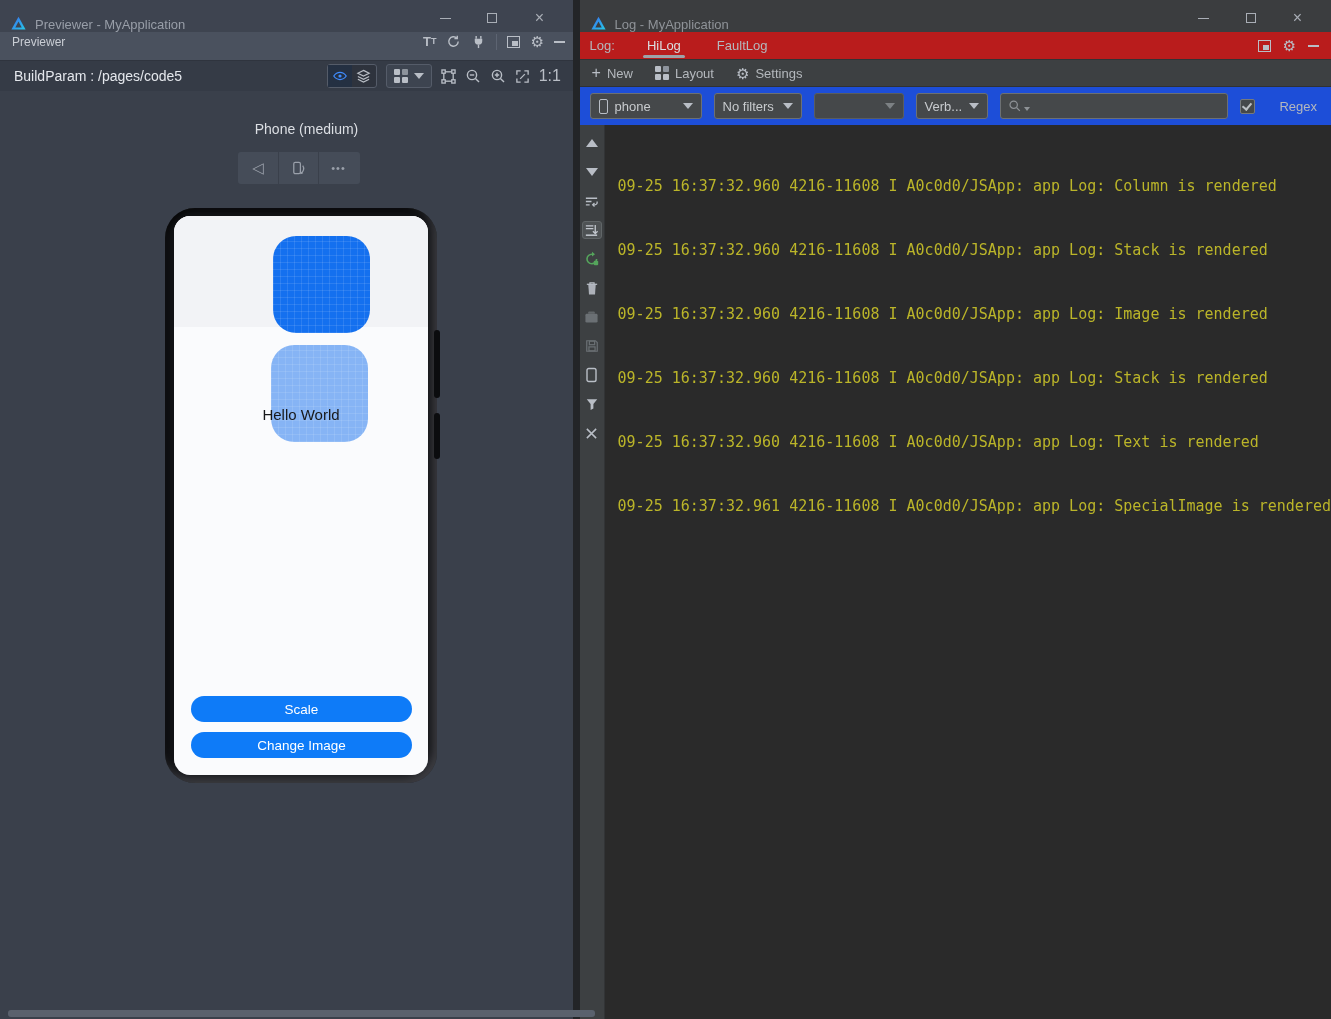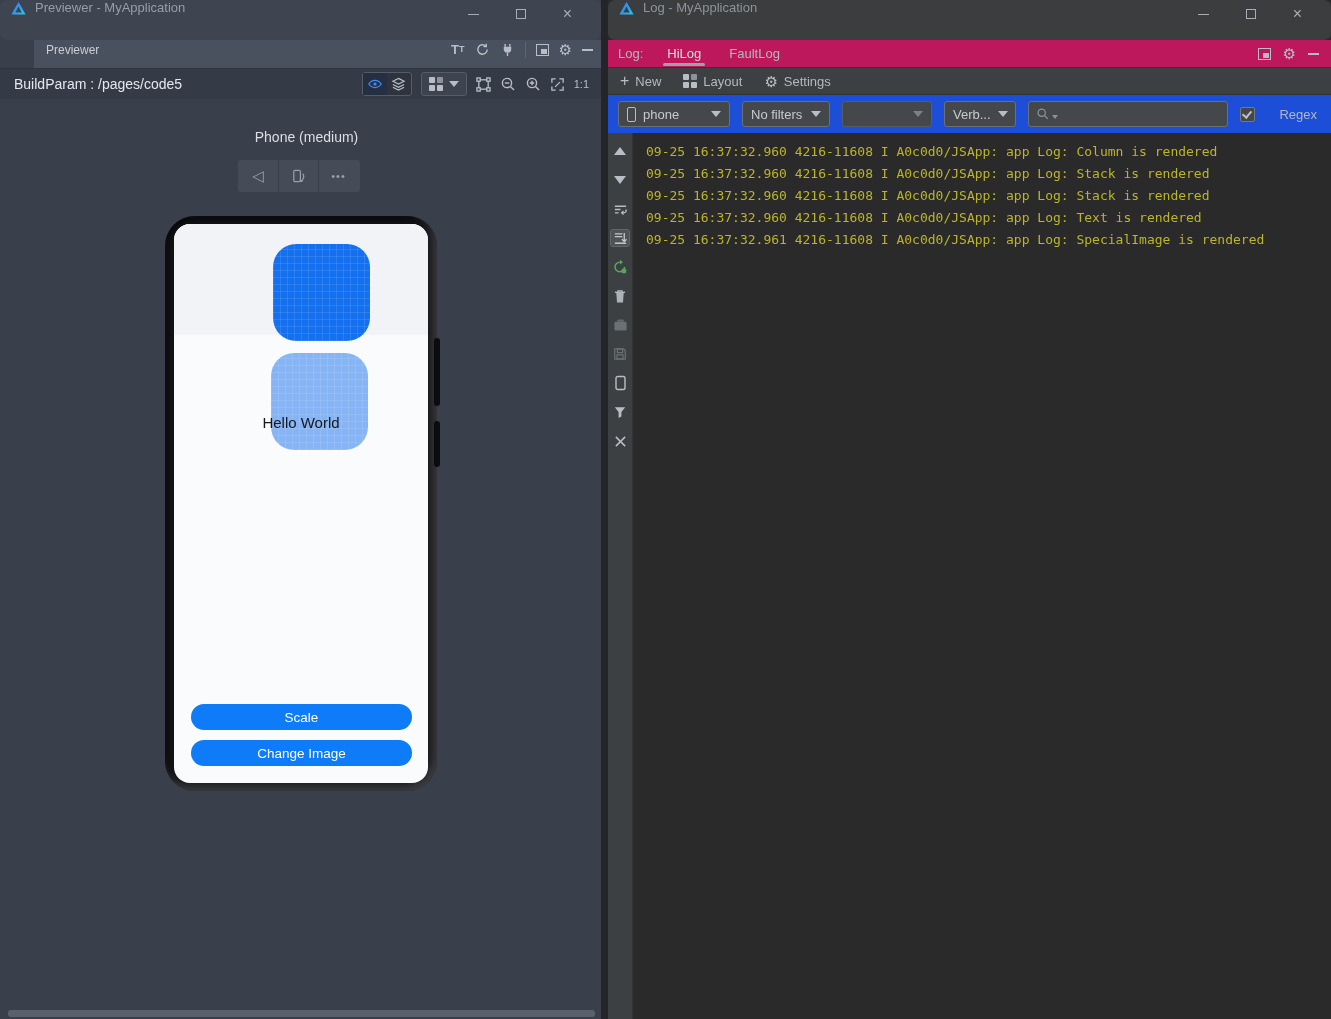--- a/index.html
+++ b/index.html
@@ -1,52 +1,52 @@
 <!DOCTYPE html>
 <html><head>
 <meta charset="utf-8">
 <style>
   * { margin:0; padding:0; box-sizing:border-box; }
   html,body { background:#1f2124; }
   body { font-family:"Liberation Sans", sans-serif; }
   .screen { position:relative; width:1331px; height:1019px; display:flex; background:#26282b; overflow:hidden; }
 
   
-  .titlebar { height:40px; display:flex; align-items:flex-start; gap:8px; padding:0 10px;border-radius:7px; }
+  .titlebar { height:32px; display:flex; align-items:flex-end; gap:8px; padding:0 10px; }
   .title-text { font-size:13px; color:#989ea8; }
   .win-controls { margin-left:auto; display:flex; align-items:center; }
   .win-btn { width:47px; height:28px; display:flex; align-items:center; justify-content:center; color:#a9aeb6; }
   .glyph-min { width:11px; height:1px; background:#a9aeb6; }
   .glyph-max { width:10px; height:10px; border:1px solid #a9aeb6; }
   .glyph-close { font-size:16px; line-height:1; color:#a9aeb6; }
   svg { display:block; }
   .ibtn { display:flex; align-items:center; justify-content:center; }
 
   
   .win-left { width:601px; display:flex; flex-direction:column; background:#3a404b; }
   .l-titlebar { background:#3e4450; }
-  .l-tabrow { height:28px; background:#4a515e; display:flex; align-items:center; padding:0 8px 9px 12px;margin-left:34px; }
+  .l-tabrow { height:28px; background:#4a515e; display:flex; align-items:center; padding:0 8px 9px 12px; }
   .l-tab-label { font-size:12px; color:#c9cdd4; }
   .l-tab-icons { margin-left:auto; display:flex; align-items:center; gap:10px; }
   .tt-icon { color:#b9bec6; font-weight:bold; font-size:13px; line-height:1; }
   .tt-icon .small { font-size:9px; }
   .vsep { width:1px; height:16px; background:#5d6472; }
   .dash { width:11px; height:2px; background:#b9bec6; }
   .l-buildrow { height:31px; background:#353b46; border-top:1px solid #2f343e; display:flex; align-items:center; padding:0 12px 0 14px; }
   .build-label { font-size:14px; color:#e4e7ec; }
   .l-build-icons { margin-left:auto; display:flex; align-items:center; gap:9px; }
   .btn-group { display:flex; align-items:center; background:#2e333d; border:1px solid #555c69; border-radius:3px; }
   .btn-group .cell { width:24px; height:22px; display:flex; align-items:center; justify-content:center; }
   .cell.active { background:#243042; }
   .grid-dd { display:flex; align-items:center; gap:6px; background:#3d4450; border:1px solid #555c69; border-radius:3px; padding:0 7px; height:24px; }
   .gridicon { display:grid; grid-template-columns:6px 6px; grid-template-rows:6px 6px; gap:2px; }
   .gridicon i { background:#b9bec6; border-radius:1px; }
   .gridicon i.lite { background:#8d939c; }
   .caret-down { width:0; height:0; border-left:5px solid transparent; border-right:5px solid transparent; border-top:6px solid #b9bec6; }
-  .ratio-label { font-size:11px; color:#b9bec6; }
+  .ratio-label { font-size:16px; color:#b9bec6; }
 
   .l-canvas { position:relative; flex:1; background:#3a404b; }
   .device-label { position:absolute; top:30px; left:0; width:600px; text-align:center; font-size:14px; color:#dcdfe4;padding-left:13px; }
   .nav-group { position:absolute; top:61px; left:238px; width:122px; height:32px; background:#454c58; border-radius:3px; display:flex; }
   .nav-cell { width:40px; height:32px; display:flex; align-items:center; justify-content:center; color:#9aa0aa; }
   .nav-cell + .nav-cell { border-left:1px solid #3a404b; }
   .back-tri { font-size:15px; color:#9aa0aa; }
   .more-dots { font-size:11px; letter-spacing:1px; color:#9aa0aa; }
 
   
@@ -73,21 +73,21 @@
   .pill-move { top:445px; } .pill-scale { top:480px; } .pill-change { top:516px; }
   .hscrollbar { position:absolute; bottom:2px; left:8px; width:587px; height:7px; background:#5a616d; border-radius:3px; }
 
   
   .win-gap { width:7px; background:#232528; }
 
   
   .win-right { flex:1; display:flex; flex-direction:column; background:#2a2a2a; }
   .r-titlebar { background:#3b3d3f; }
   .r-titlebar .title-text { color:#8f9398; }
-  .r-tabrow { height:28px; background:#be185d; border-bottom:1px solid #313335; display:flex; align-items:center; padding:0 8px 0 10px; gap:4px; }
+  .r-tabrow { height:28px; background:#b91c1c; border-bottom:1px solid #313335; display:flex; align-items:center; padding:0 8px 0 10px; gap:12px; }
   .log-label { font-size:13px; color:#b4b8bd; margin-right:8px; }
   .r-tab { position:relative; height:28px; display:flex; align-items:center; padding:0 12px; font-size:13px; color:#b4b8bd; }
   .r-tab.selected { color:#dadde0; }
   .r-tab.selected::after { content:""; position:absolute; left:8px; right:8px; bottom:2px; height:3px; background:#9da2a8; border-radius:2px; }
   .r-tab-icons { margin-left:auto; display:flex; align-items:center; gap:12px; padding-right:4px; }
   .dock-icon { position:relative; width:13px; height:12px; border:1px solid #b9bec6; }
   .dock-icon::after { content:""; position:absolute; right:1px; bottom:1px; width:6px; height:5px; background:#b9bec6; }
   .gear-glyph { font-size:15px; color:#b9bec6; line-height:1; }
   .r-actionrow { height:27px; background:#3d4042; border-bottom:1px solid #303233; display:flex; align-items:center; gap:22px; padding:0 12px; }
   .action-item { display:flex; align-items:center; gap:6px; font-size:13px; color:#b4b8bd; }
@@ -108,21 +108,21 @@
   .regex-label { font-size:13px; color:#b4b8bd; }
   .phone-outline { width:9px; height:15px; border:1.5px solid #b9bec6; border-radius:2px; }
 
   .r-logarea { flex:1; display:flex; min-height:0; }
   .vtoolbar { width:25px; background:#3d4042; border-right:1px solid #323436; display:flex; flex-direction:column; align-items:center; gap:11px; padding-top:9px; }
   .vt-icon { width:20px; height:18px; display:flex; align-items:center; justify-content:center; }
   .tri-up { width:0; height:0; border-left:6px solid transparent; border-right:6px solid transparent; border-bottom:8px solid #b9bec6; }
   .tri-dn { width:0; height:0; border-left:6px solid transparent; border-right:6px solid transparent; border-top:8px solid #b9bec6; }
   .vt-selected { background:#4e5254; border:1px solid #616668; border-radius:3px; }
   .log-pane { flex:1; padding:8px 0 0 13px; overflow:hidden; }
-  .log-line { font-family:"DejaVu Sans Mono", monospace; font-size:13px; line-height:22px; color:#bbb529; white-space:pre; }
+  .log-line { font-family:"DejaVu Sans Mono", monospace; font-size:15px; line-height:22px; color:#bbb529; white-space:pre;margin-top:42px; }
 </style>
 </head>
 <body>
 
 <svg width="0" height="0" style="position:absolute">
   <defs>
     <linearGradient id="devecoGrad" x1="0" y1="0" x2="1" y2="1">
       <stop offset="0" stop-color="#3a6df0"></stop>
       <stop offset="1" stop-color="#25c9e8"></stop>
     </linearGradient>
@@ -436,19 +436,20 @@
         </span>
         <span class="vt-icon">
           <svg width="13" height="13" viewBox="0 0 14 14" fill="none" stroke="#b9bec6" stroke-width="1.6">
               <path d="M2 2 12 12M12 2 2 12"></path>
             </svg>
         </span>
       </div>
       <div class="log-pane">
         <div class="log-line">09-25 16:37:32.960 4216-11608 I A0c0d0/JSApp: app Log: Column is rendered</div>
         <div class="log-line">09-25 16:37:32.960 4216-11608 I A0c0d0/JSApp: app Log: Stack is rendered</div>
+        <div class="log-line">09-25 16:37:32.960 4216-11608 I A0c0d0/JSApp: app Log: Image is rendered</div>
         <div class="log-line">09-25 16:37:32.960 4216-11608 I A0c0d0/JSApp: app Log: Stack is rendered</div>
         <div class="log-line">09-25 16:37:32.960 4216-11608 I A0c0d0/JSApp: app Log: Text is rendered</div>
         <div class="log-line">09-25 16:37:32.961 4216-11608 I A0c0d0/JSApp: app Log: SpecialImage is rendered</div>
       </div>
     </div>
   </div>
 </div>
 
 </body></html>

